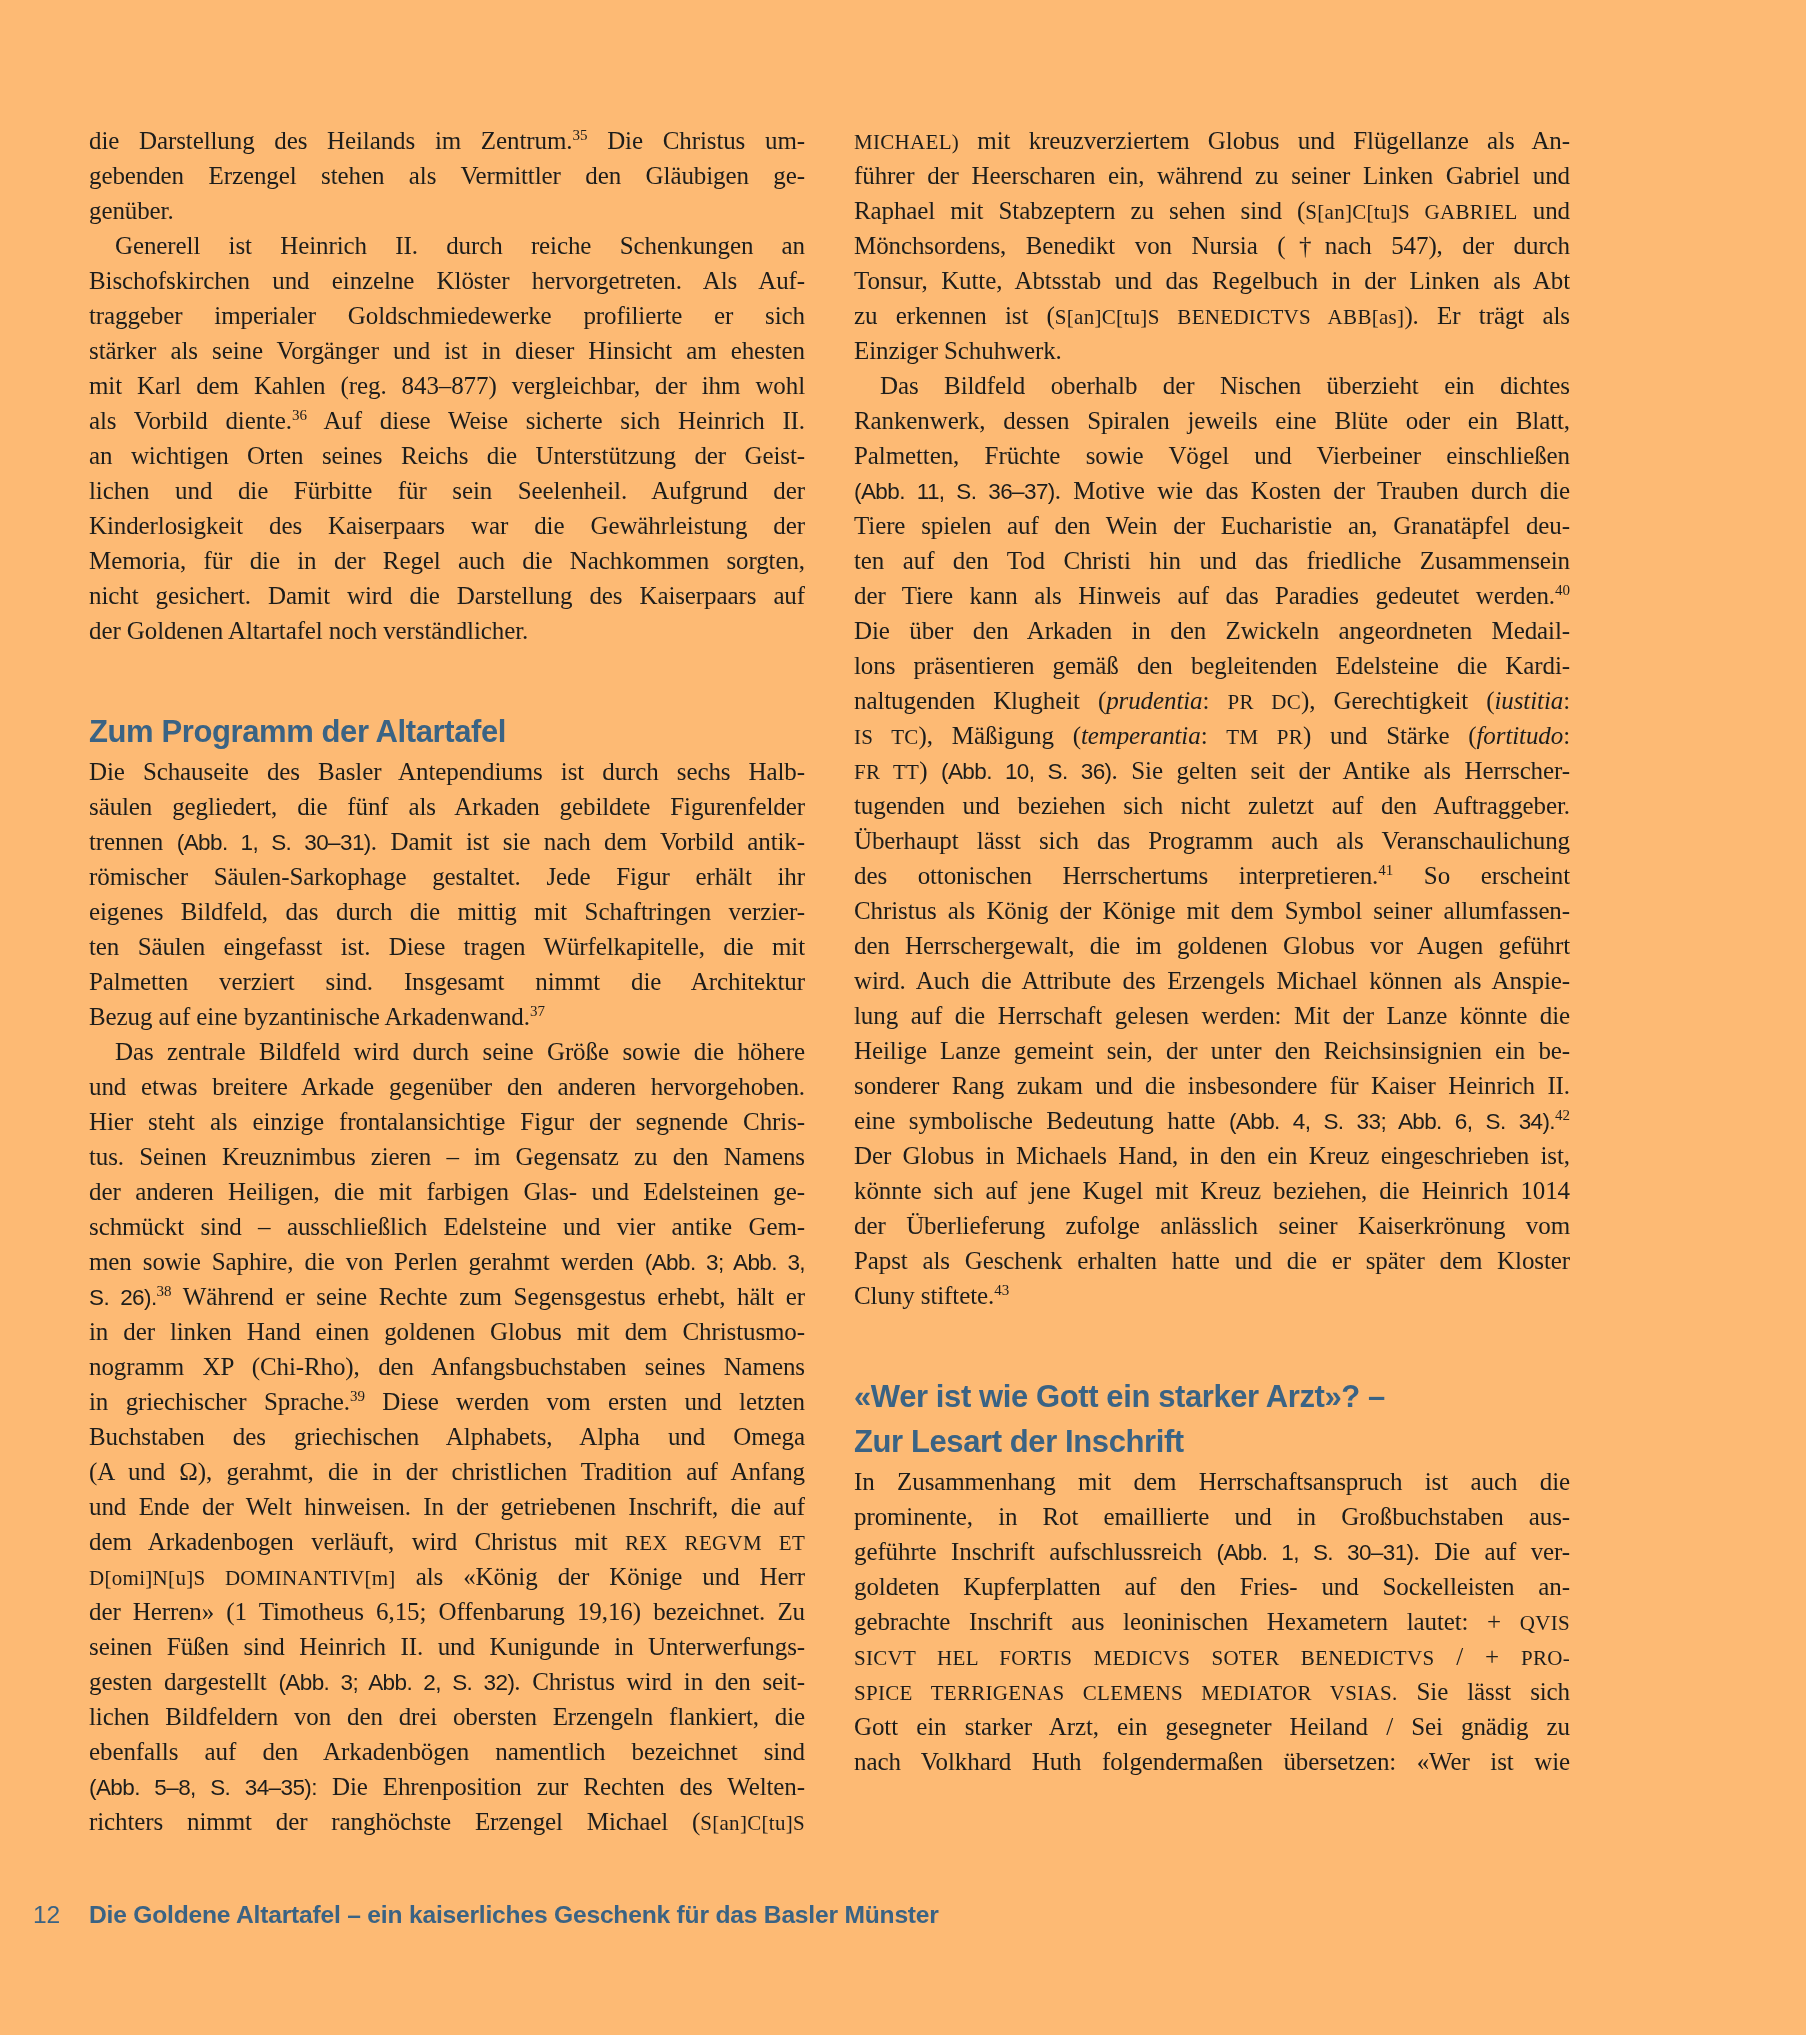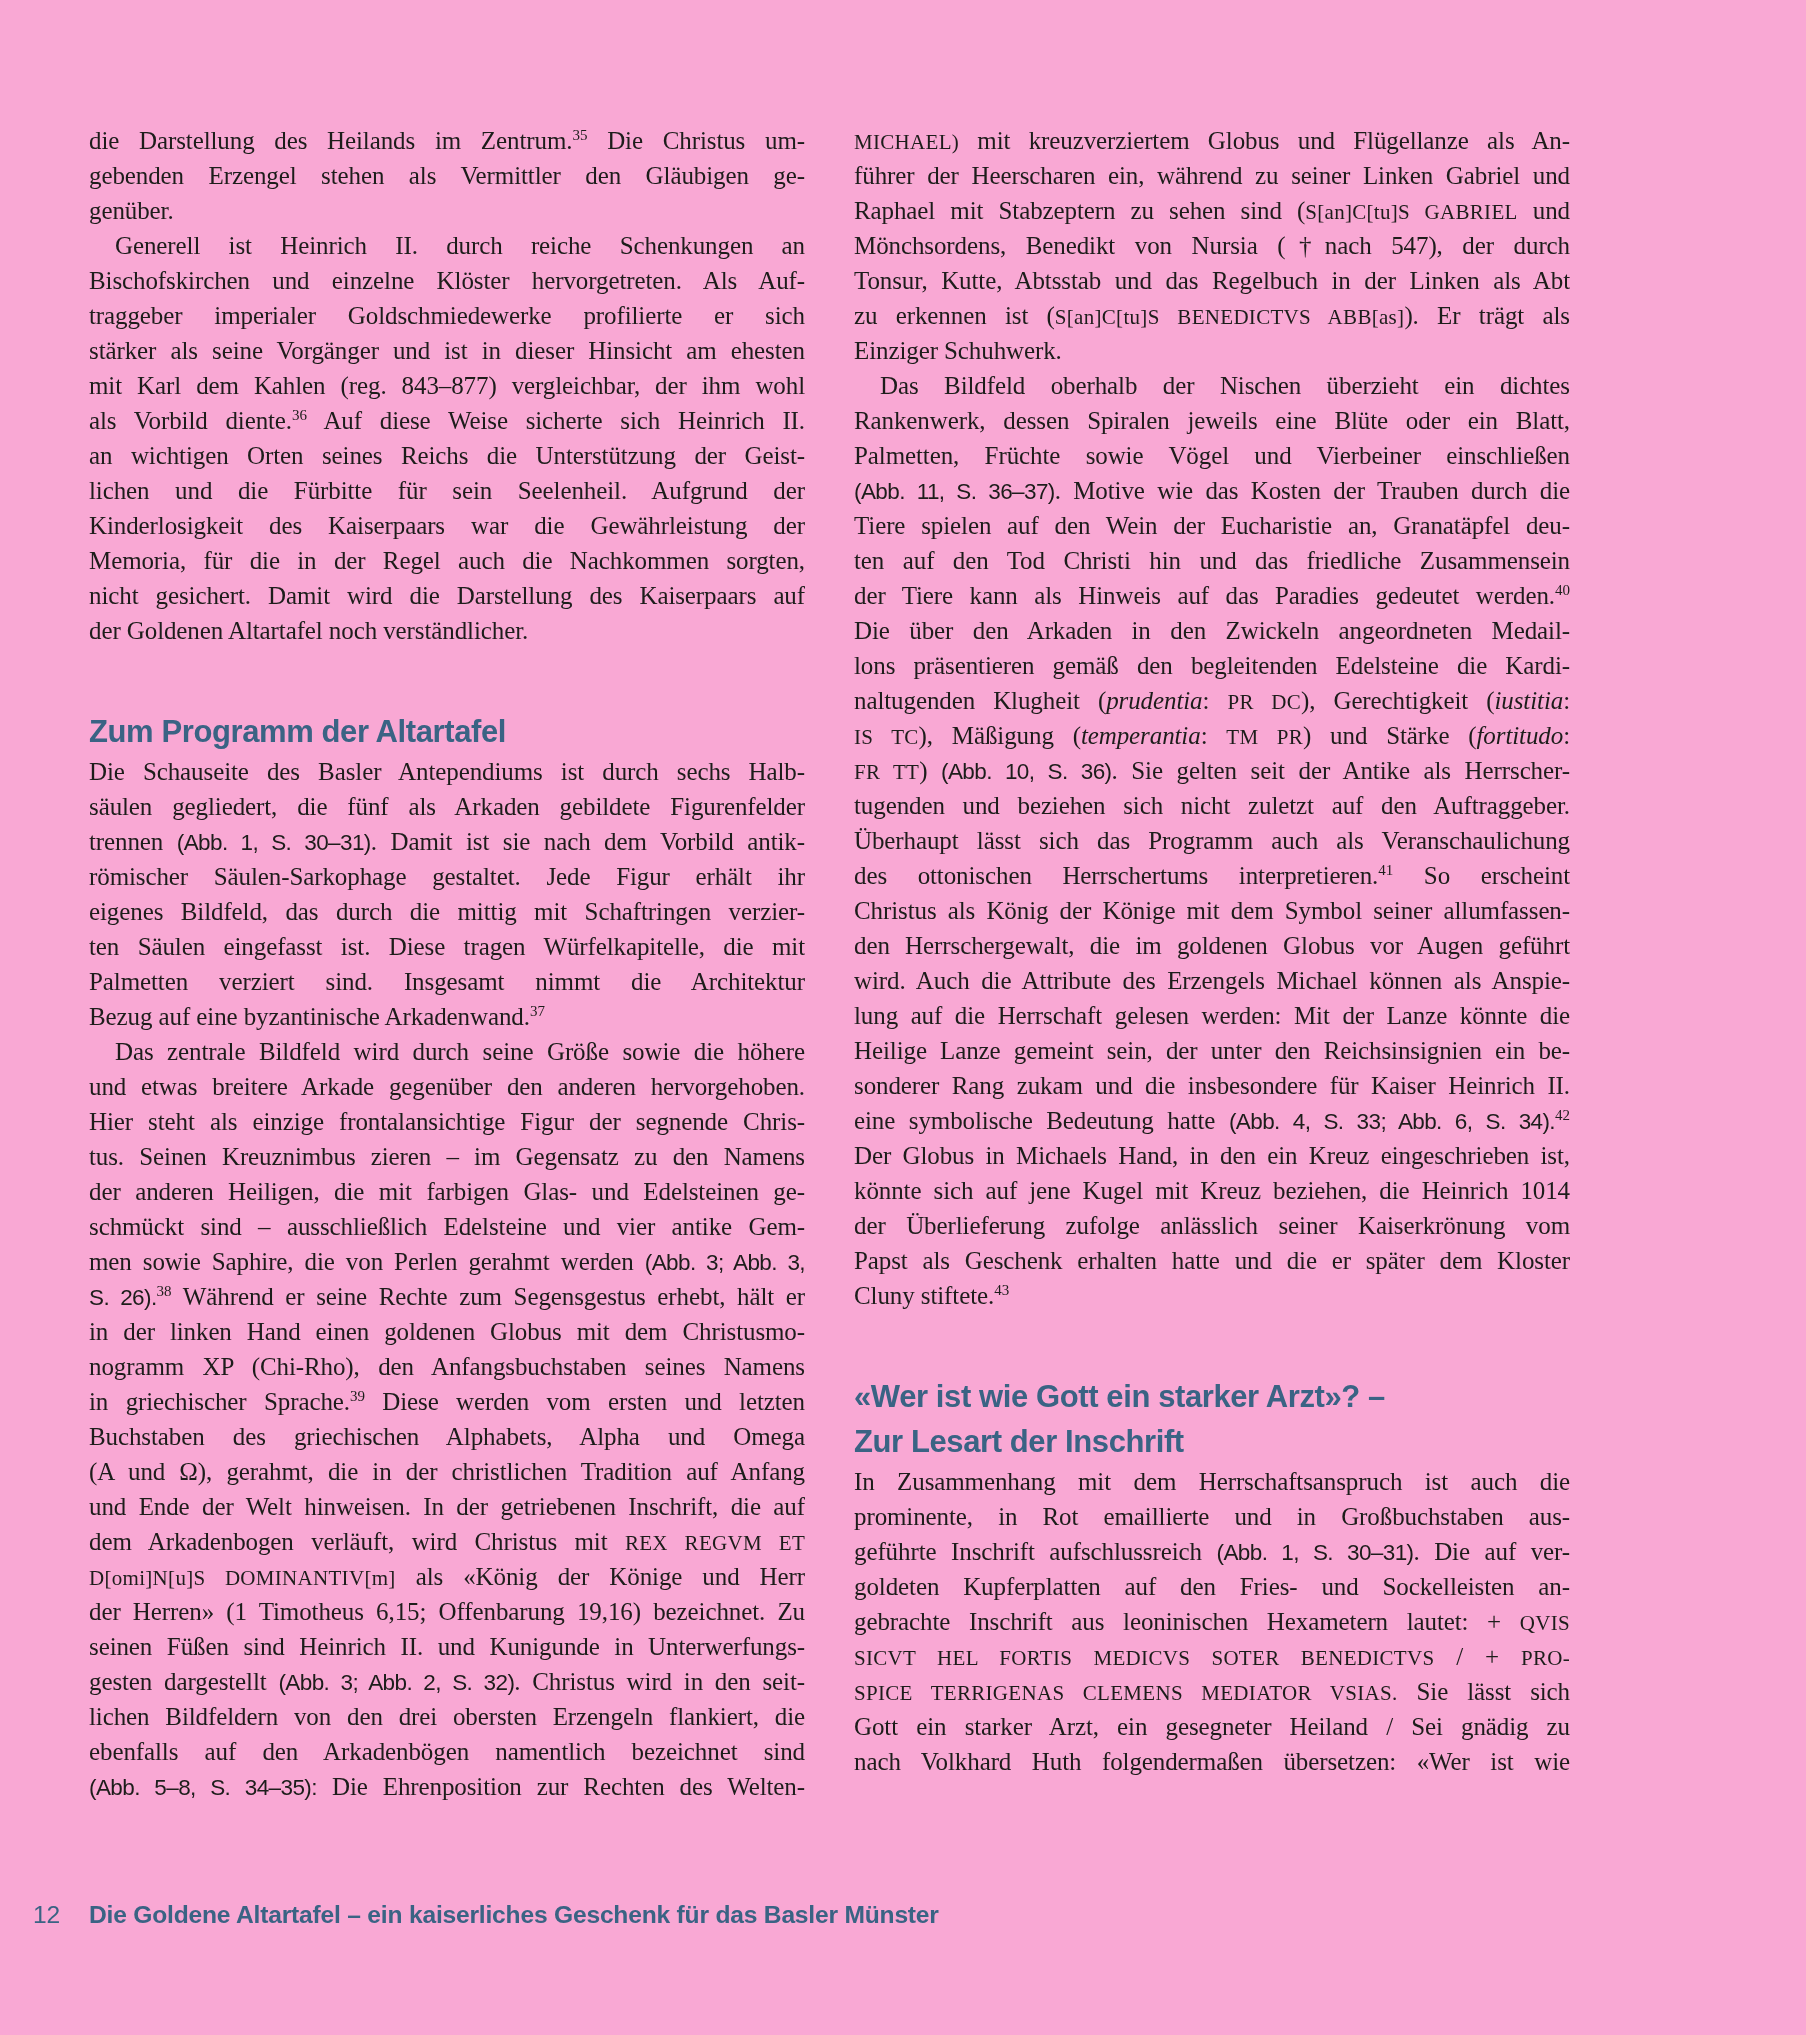--- a/index.html
+++ b/index.html
@@ -1,17 +1,17 @@
 <!DOCTYPE html>
 <html style="font-size:11.6px"><head>
 <meta charset="utf-8">
 <style>
   html,body{margin:0;padding:0;background:#ffffff;}
   #page{
-    position:relative;width:1807px;height:2035px;background:#f9a8d4;
+    position:relative;width:1807px;height:2035px;background:#fdba74;
     font-family:"Liberation Serif",serif;color:#1d1d1b;overflow:hidden;
   }
   .column{position:absolute;top:123px;width:716px;}
   #col-left{left:89px;}
   #col-right{left:854px;}
   .para{margin:0;}
   .line{
     font-size:25px;line-height:35px;height:35px;letter-spacing:-0.1px;
     text-align:justify;text-align-last:justify;white-space:normal;overflow:hidden;
   }
@@ -87,20 +87,21 @@
         <div class="line">(A und Ω), gerahmt, die in der christlichen Tradition auf Anfang</div>
         <div class="line">und Ende der Welt hinweisen. In der getriebenen Inschrift, die auf</div>
         <div class="line">dem Arkadenbogen verläuft, wird Christus mit <span class="caps">REX REGVM ET</span></div>
         <div class="line"><span class="caps">D[omi]N[u]S DOMINANTIV[m]</span> als «König der Könige und Herr</div>
         <div class="line">der Herren» (1 Timotheus 6,15; Offenbarung 19,16) bezeichnet. Zu</div>
         <div class="line">seinen Füßen sind Heinrich II. und Kunigunde in Unterwerfungs-</div>
         <div class="line">gesten dargestellt <span class="ref">(Abb. 3; Abb. 2, S. 32)</span>. Christus wird in den seit-</div>
         <div class="line">lichen Bildfeldern von den drei obersten Erzengeln flankiert, die</div>
         <div class="line">ebenfalls auf den Arkadenbögen namentlich bezeichnet sind</div>
         <div class="line"><span class="ref">(Abb. 5–8, S. 34–35):</span> Die Ehrenposition zur Rechten des Welten-</div>
+        <div class="line">richters nimmt der ranghöchste Erzengel Michael (<span class="caps">S[an]C[tu]S</span></div>
       </div>
     </div>
   <div class="column" id="col-right">
       <div class="para">
         <div class="line"><span class="caps">MICHAEL)</span> mit kreuzverziertem Globus und Flügellanze als An-</div>
         <div class="line">führer der Heerscharen ein, während zu seiner Linken Gabriel und</div>
         <div class="line">Raphael mit Stabzeptern zu sehen sind (<span class="caps">S[an]C[tu]S GABRIEL</span> und</div>
         <div class="line">Mönchsordens, Benedikt von Nursia (†nach 547), der durch</div>
         <div class="line">Tonsur, Kutte, Abtsstab und das Regelbuch in der Linken als Abt</div>
         <div class="line">zu erkennen ist (<span class="caps">S[an]C[tu]S BENEDICTVS ABB[as]</span>). Er trägt als</div>

